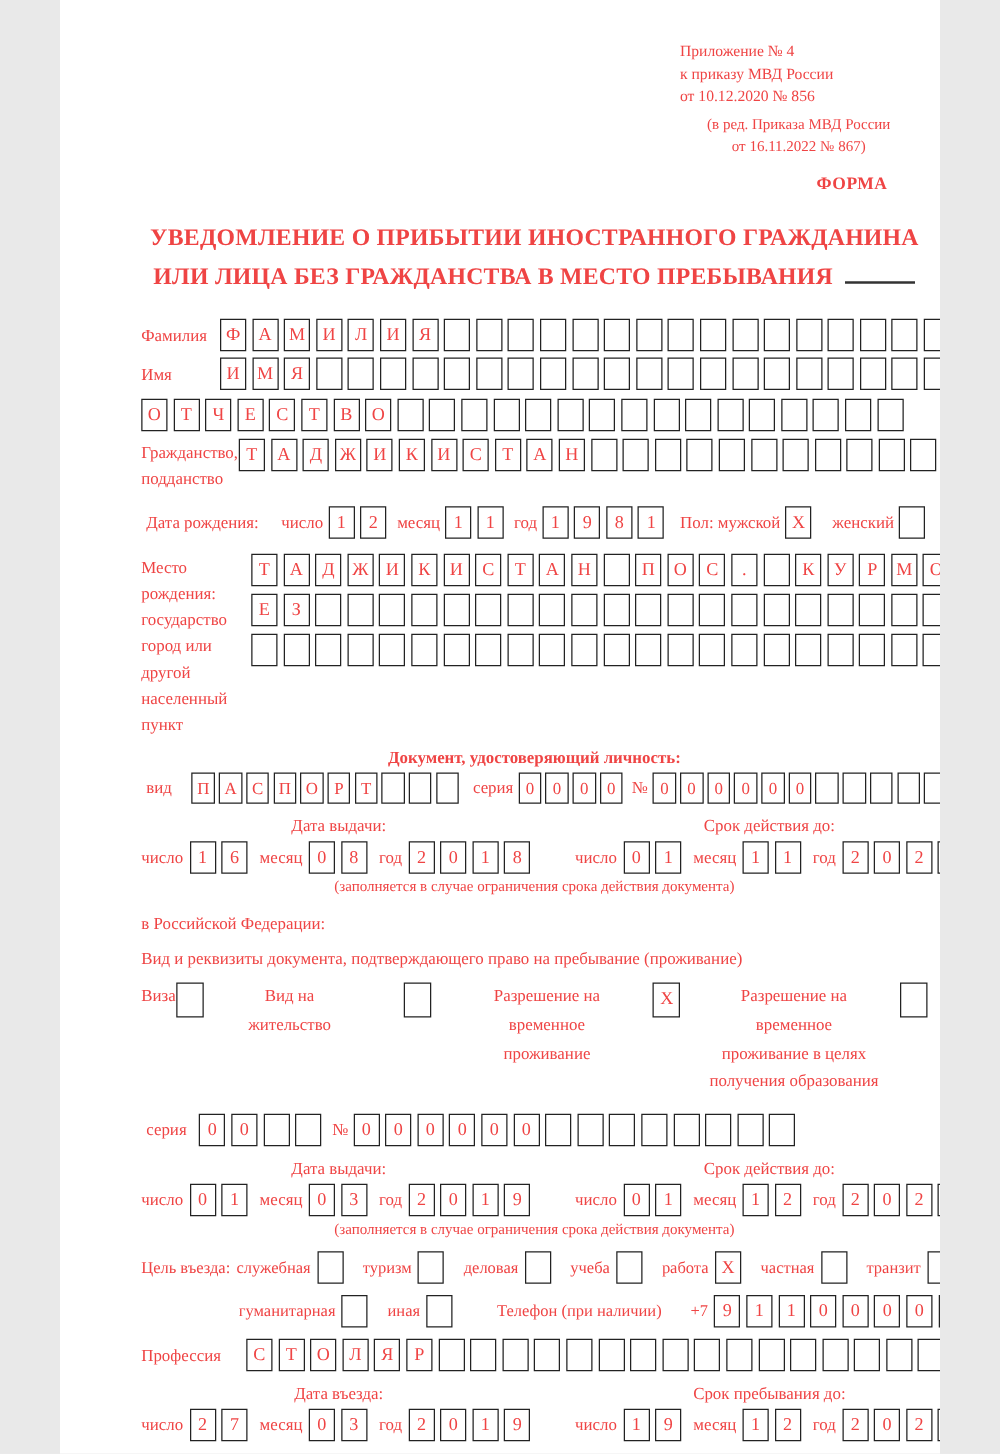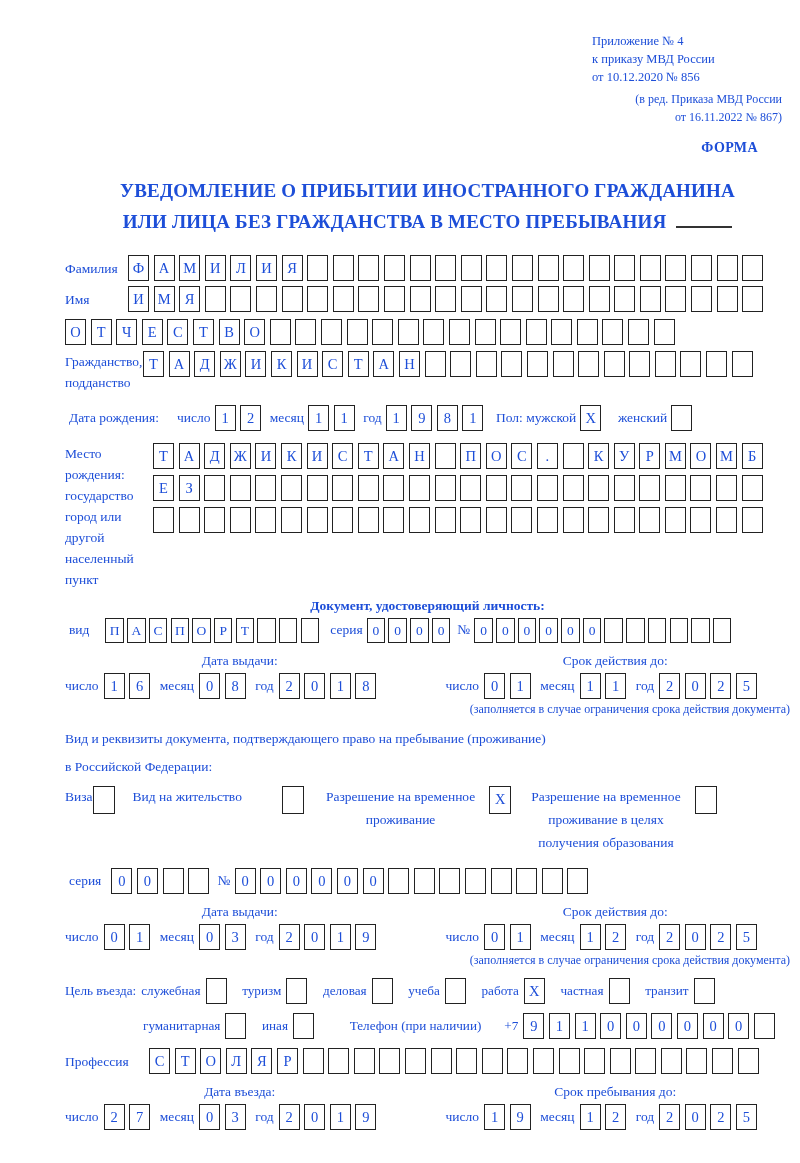--- a/index.html
+++ b/index.html
@@ -1,19 +1,19 @@
 <!DOCTYPE html>
 <html lang="ru"><head>
 <meta charset="utf-8">
 <style>
   html,body{margin:0;padding:0;background:#e9e9e9;}
   .page{
-    position:relative;width:800px;height:1163px;margin:0 auto;background:#ffffff;
+    position:relative;width:704px;height:1163px;margin:0 auto;background:#ffffff;
     box-sizing:border-box;padding:32px 10px 8px 65px;
-    font-family:"Liberation Serif","DejaVu Serif",serif;color:#1d4ed8;overflow:hidden;
+    font-family:"Liberation Serif","DejaVu Serif",serif;color:#ef4444;overflow:hidden;
   }
   .annex{width:190px;margin-left:auto;margin-right:8px;font-size:12.5px;line-height:1.45;}
   .annex .note{margin-top:5px;}
   .forma{margin-top:14px;padding-right:32px;text-align:right;font-weight:bold;font-size:14px;letter-spacing:.4px;}
   .title{margin-top:20px;text-align:center;font-weight:bold;font-size:19px;line-height:1.6;letter-spacing:.2px;}
   .rule{display:inline-block;width:56px;border-bottom:2px solid #333;margin-left:10px;}
   .section{margin-top:26px;font-weight:bold;font-size:13.6px;letter-spacing:.1px;}
 
   .frow{display:flex;align-items:flex-start;}
   .lbl{font-size:13.5px;line-height:1.5;padding-top:4px;flex:0 0 auto;}
@@ -27,21 +27,21 @@
   .sm .box{width:18.5px;height:25px;margin-right:3.2px;font-size:13.5px;}
   .stack .boxes{display:flex;margin-bottom:6px;}
   .inline-row{display:flex;align-items:center;font-size:13.5px;}
   .inline-row .t{padding:0 4px;white-space:nowrap;}
   .dates{display:flex;margin-top:10px;}
   .dcol{flex:1 1 50%;}
   .dhead{text-align:center;font-size:13.5px;font-weight:bold;margin-bottom:4px;}
   .dhead.normal{font-weight:normal;}
   .dfields{display:flex;align-items:center;font-size:13.5px;}
   .dfields .t{padding:0 5px;white-space:nowrap;}
-  .note{font-size:12px;text-align:right;margin-top:3px;}
+  .note{font-size:12px;text-align:center;margin-top:3px;}
   .para{font-size:13.5px;line-height:2.1;margin-top:8px;}
   .permits{display:flex;align-items:flex-start;margin-top:4px;font-size:13.5px;}
   .permits .pair{display:flex;align-items:flex-start;}
   .permits .plabel{text-align:center;line-height:1.7;}
   .permits .box{width:22px;height:28px;margin-right:0;}
   .goal{display:flex;align-items:center;font-size:13.2px;white-space:nowrap;}
   .goal .t{padding-right:5px;}
   .goal .g{margin-right:11px;}
   .doc-head{margin-top:8px;text-align:center;font-weight:bold;font-size:13.5px;}
 </style>
@@ -393,22 +393,22 @@
             <span class="box">0</span>
             <span class="box">2</span>
             <span class="box">5</span>
           </span>
       </div>
     </div>
   </div>
   <div class="note">(заполняется в случае ограничения срока действия документа)</div>
 
   <div class="para">
+    <div>в Российской Федерации:</div>
     <div>Вид и реквизиты документа, подтверждающего право на пребывание (проживание)</div>
-    <div>в Российской Федерации:</div>
   </div>
 
   <div class="permits">
     <span class="pair">
       <span class="plabel">Виза</span>
       <span class="boxes">
           <span class="box"></span>
         </span>
     </span>
     <span class="pair" style="margin-left:18px;">

